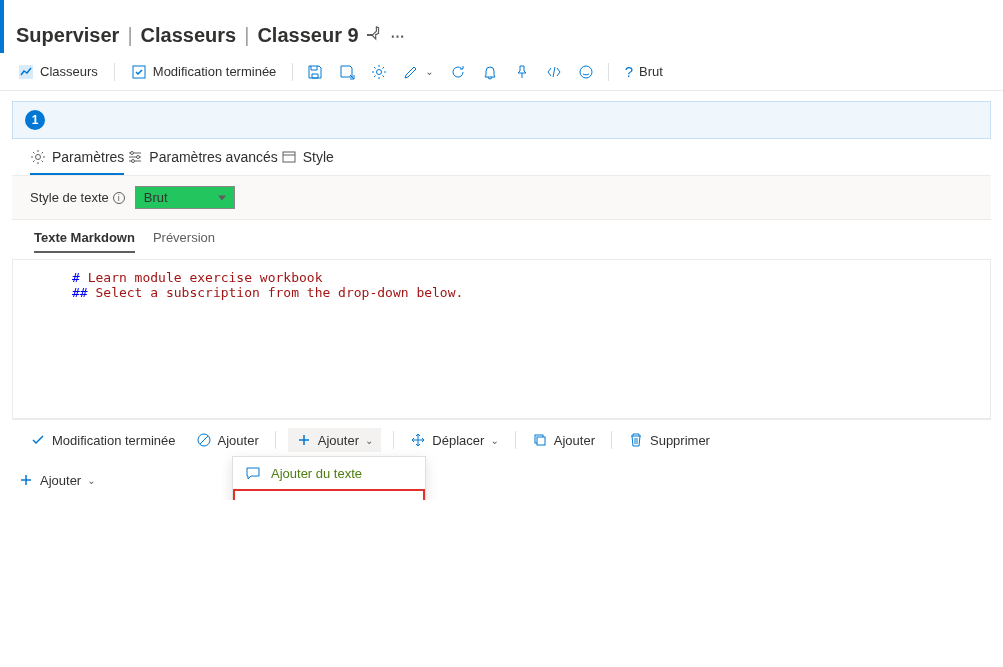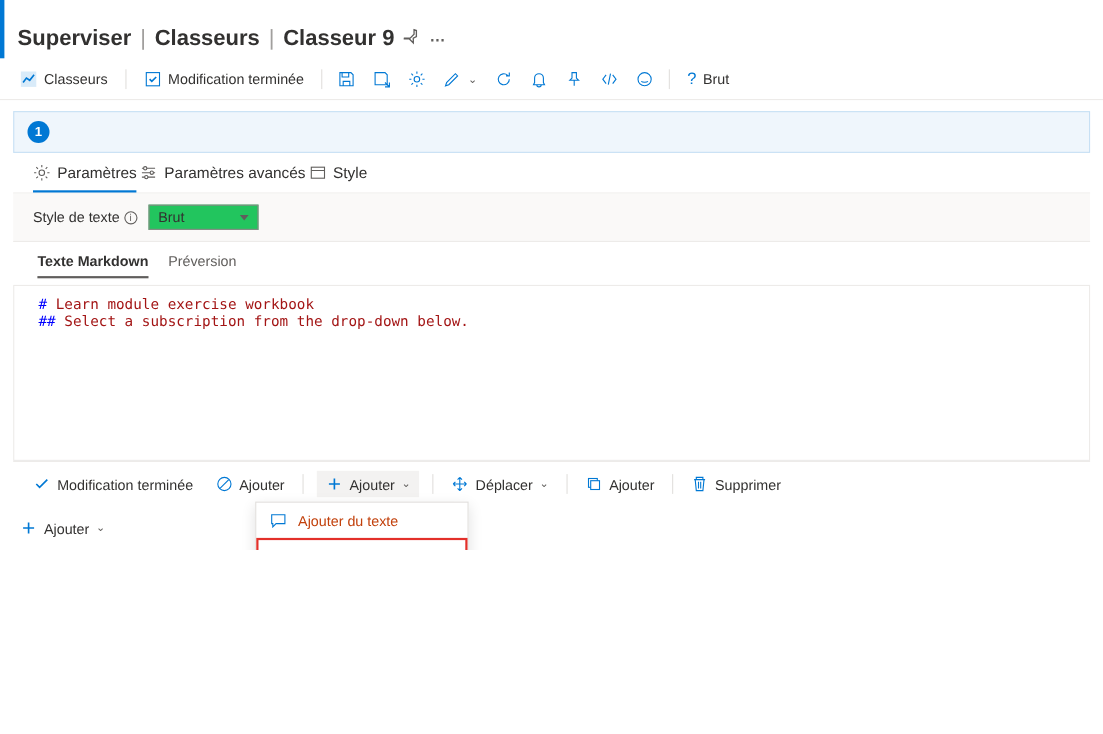--- a/index.html
+++ b/index.html
@@ -53,39 +53,39 @@
     border: 1px solid #8a8886; padding: 3px 24px 3px 8px; min-width: 100px; background: #22c55e;
     position: relative; cursor: pointer;
   }
   .select::after { content: ""; position: absolute; right: 8px; top: 50%; width: 0; height: 0; border-left: 4px solid transparent; border-right: 4px solid transparent; border-top: 5px solid #605e5c; transform: translateY(-50%); }
   .inner-tabs {
     display: flex; gap: 18px; padding: 10px 22px 0 22px; margin: 0 12px;
   }
   .inner-tab { padding-bottom: 6px; cursor: pointer; color: #605e5c; border-bottom: 2px solid transparent; }
   .inner-tab.active { color: #323130; border-bottom-color: #605e5c; font-weight: 700; }
   .editor {
-    margin: 6px 12px 0 12px; border: 1px solid #edebe9; padding: 10px 12px 10px 22px;
+    margin: 6px 12px 0 12px; border: 1px solid #edebe9; padding: 10px 12px 10px 59px;
     font-family: Consolas, monospace; font-size: 13px; min-height: 160px; white-space: pre; color: #0000ff;
     position: relative; overflow: auto;
   }
   .editor .kw { color: #0000ff; }
   .editor .txt { color: #a31515; }
   .footer-bar {
     display: flex; align-items: center; gap: 12px; padding: 8px 14px; margin: 0 12px;
     border-top: 1px solid #edebe9;
   }
   .footer-btn { display: flex; align-items: center; gap: 6px; cursor: pointer; color: #323130; padding: 2px 4px;}
   .footer-btn svg, .footer-btn .glyph { color: #0078d4; }
   .footer-sep { width: 1px; height: 18px; background: #e1dfdd; }
   .dropdown {
     position: absolute; background: #fff; border: 1px solid #e1dfdd; box-shadow: 0 4px 12px rgba(0,0,0,0.12);
     min-width: 180px; z-index: 10;
   }
   .dropdown-item {
-    display: flex; align-items: center; gap: 10px; padding: 8px 12px; cursor: pointer; color: #c2410c;
+    display: flex; align-items: center; gap: 10px; padding: 8px 12px; cursor: pointer; color: #4d7c0f;
   }
   .dropdown-item.highlighted { outline: 2px solid #e3302a; outline-offset: -2px; }
   .dropdown-item svg { color: #0078d4; flex-shrink: 0; }
   .page-add {
     display: flex; align-items: center; gap: 6px; padding: 12px 18px; cursor: pointer; color: #323130;
   }
   .chev { font-size: 10px; color: #605e5c; }
   svg { width: 16px; height: 16px; }
 </style>
 </head>

